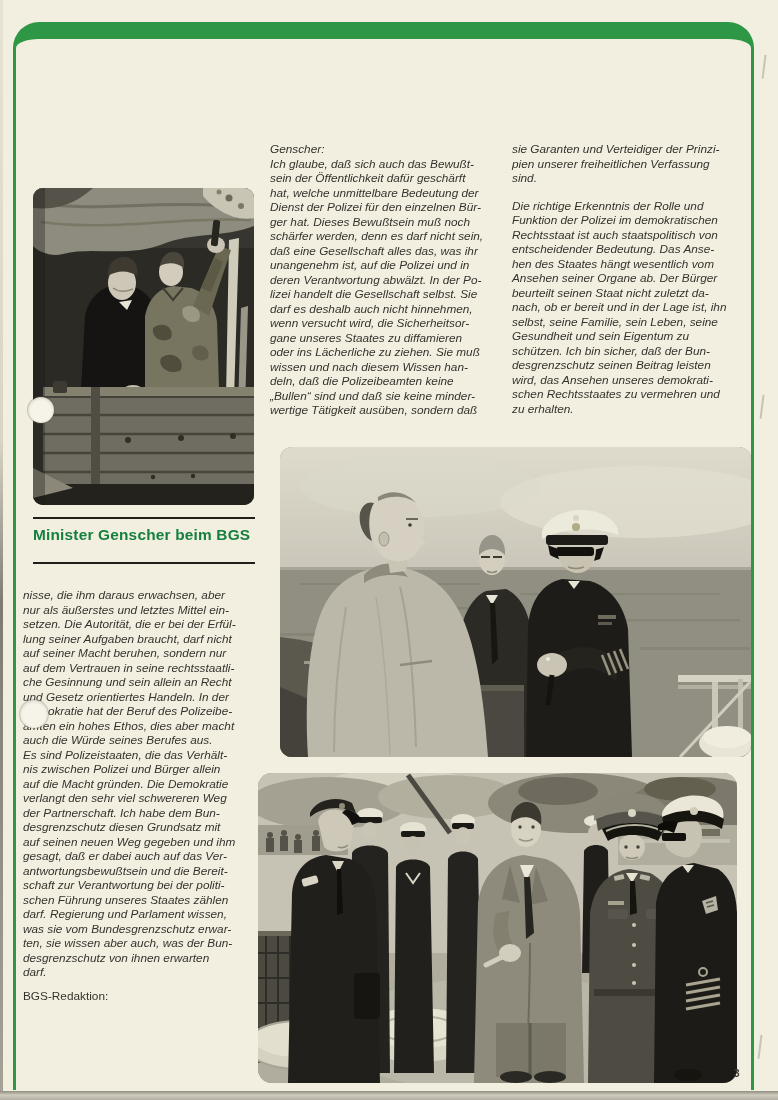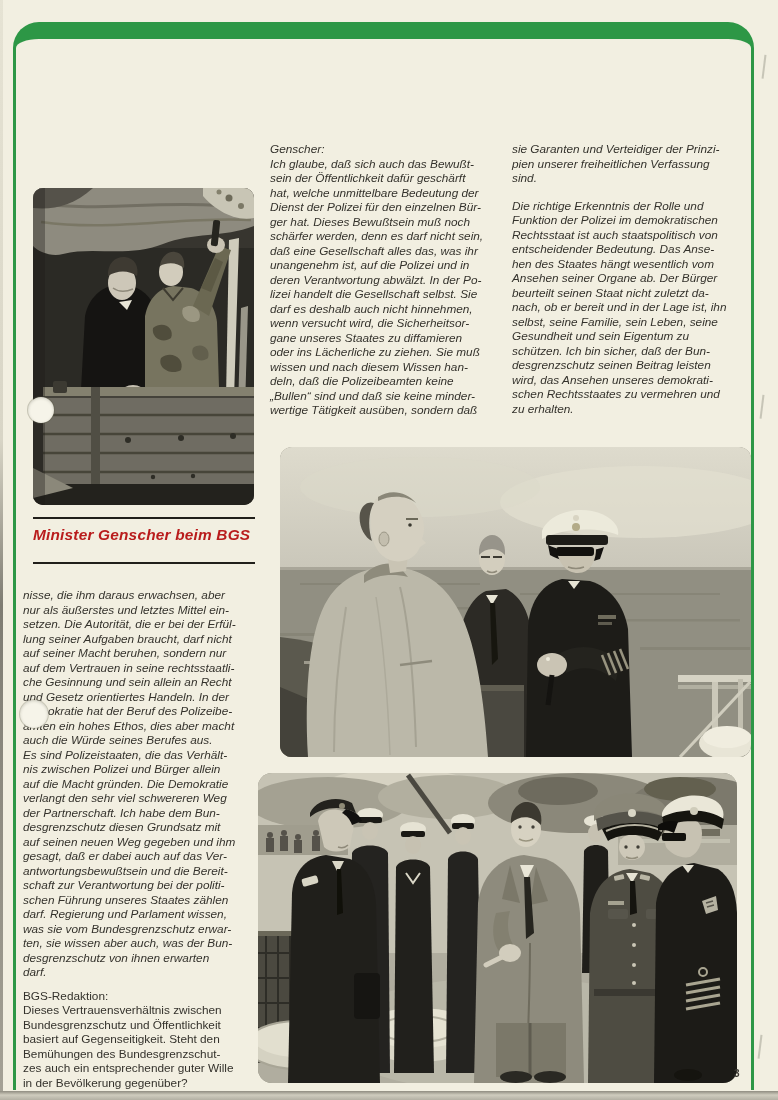--- a/index.html
+++ b/index.html
@@ -21,22 +21,22 @@
   .photo svg{display:block;width:100%;height:100%;}
   #photo-truck{left:33px;top:188px;width:221px;height:317px;border-radius:10px;}
   #photo-ship-deck{left:280px;top:447px;width:471px;height:310px;border-radius:12px;}
   #photo-group{left:258px;top:773px;width:479px;height:310px;border-radius:14px;}
   
   .rule{position:absolute;height:2px;background:#211f1a;}
   #rule-top{left:33px;top:517px;width:222px;}
   #rule-bottom{left:33px;top:562px;width:222px;}
   .caption{
     position:absolute;left:33px;top:526px;width:226px;
-    font-size:15.4px;font-weight:bold;font-style:italic;
-    letter-spacing:.2px;color:#b91c1c;white-space:nowrap;
+    font-size:15.4px;font-weight:bold;
+    letter-spacing:.2px;color:#15803d;white-space:nowrap;
   }
   
   .col{position:absolute;font-size:11.8px;line-height:14.5px;text-align:justify;color:#34322c;}
   .col p{margin:0;white-space:pre-line;}
   .italic{font-style:italic;}
   .para-gap{margin-top:13px !important;}
   .small-gap{margin-top:9px !important;}
   #col-left{left:23px;top:588px;width:226px;}
   #col-middle{left:270px;top:142px;width:234px;}
   #col-right{left:512px;top:142px;width:236px;}
@@ -151,26 +151,20 @@
 gesagt, daß er dabei auch auf das Ver-
 antwortungsbewußtsein und die Bereit-
 schaft zur Verantwortung bei der politi-
 schen Führung unseres Staates zählen
 darf. Regierung und Parlament wissen,
 was sie vom Bundesgrenzschutz erwar-
 ten, sie wissen aber auch, was der Bun-
 desgrenzschutz von ihnen erwarten
 darf.</p>
     <p class="small-gap">BGS-Redaktion:</p>
-    <p>Dieses Vertrauensverhältnis zwischen
-Bundesgrenzschutz und Öffentlichkeit
-basiert auf Gegenseitigkeit. Steht den
-Bemühungen des Bundesgrenzschut-
-zes auch ein entsprechender guter Wille
-in der Bevölkerung gegenüber?</p>
   </div>
 
   <div class="col" id="col-middle">
     <p class="italic">Genscher:</p>
     <p class="italic">Ich glaube, daß sich auch das Bewußt-
 sein der Öffentlichkeit dafür geschärft
 hat, welche unmittelbare Bedeutung der
 Dienst der Polizei für den einzelnen Bür-
 ger hat. Dieses Bewußtsein muß noch
 schärfer werden, denn es darf nicht sein,

